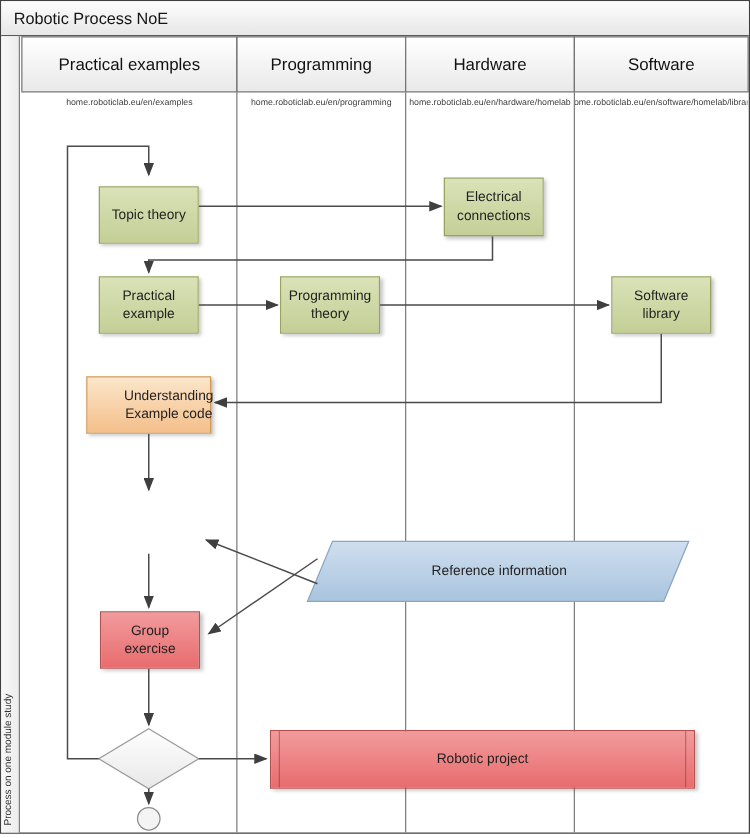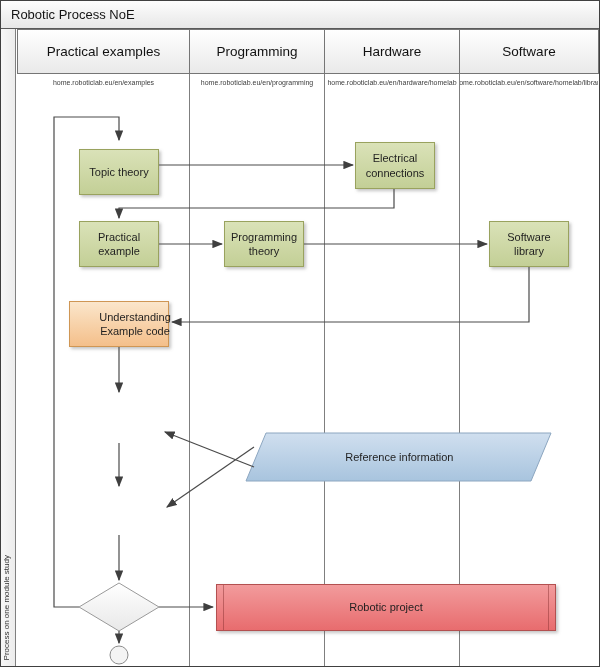--- a/index.html
+++ b/index.html
@@ -113,20 +113,21 @@
         <path d="M253,446 L166,506" marker-end="url(#arrow)"></path>
       </g>
     </svg>
 
     <div class="node green n-topic">Topic theory</div>
     <div class="node green n-elec">Electrical connections</div>
     <div class="node green n-pract">Practical example</div>
     <div class="node green n-progth">Programming theory</div>
     <div class="node green n-softlib">Software library</div>
     <div class="node orange n-underst">Understanding Example code</div>
+    <div class="node red n-group">Group exercise</div>
     <div class="node red n-proj">Robotic project</div>
 
     <div class="ref-text">
       <span>Reference information</span>
     </div>
 
   </div>
 </div>
 
 </body></html>

